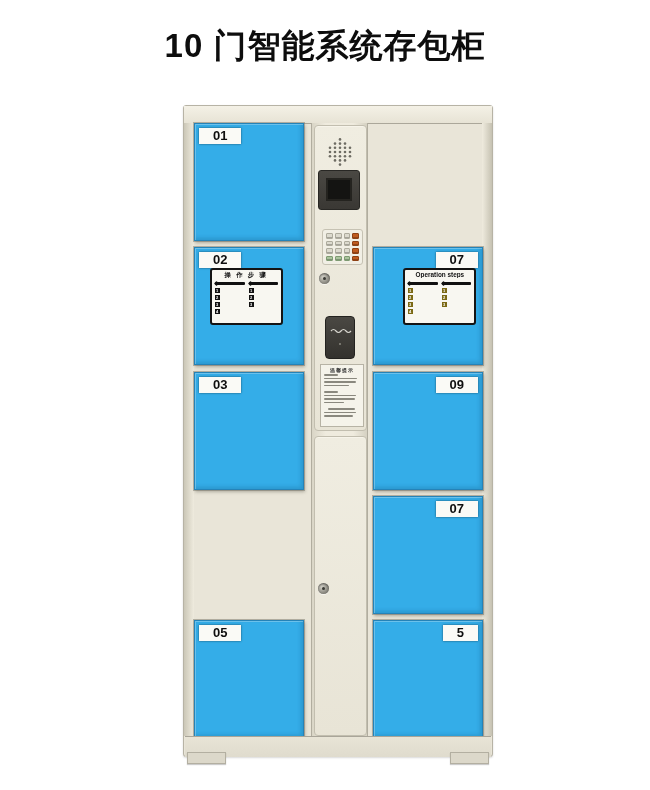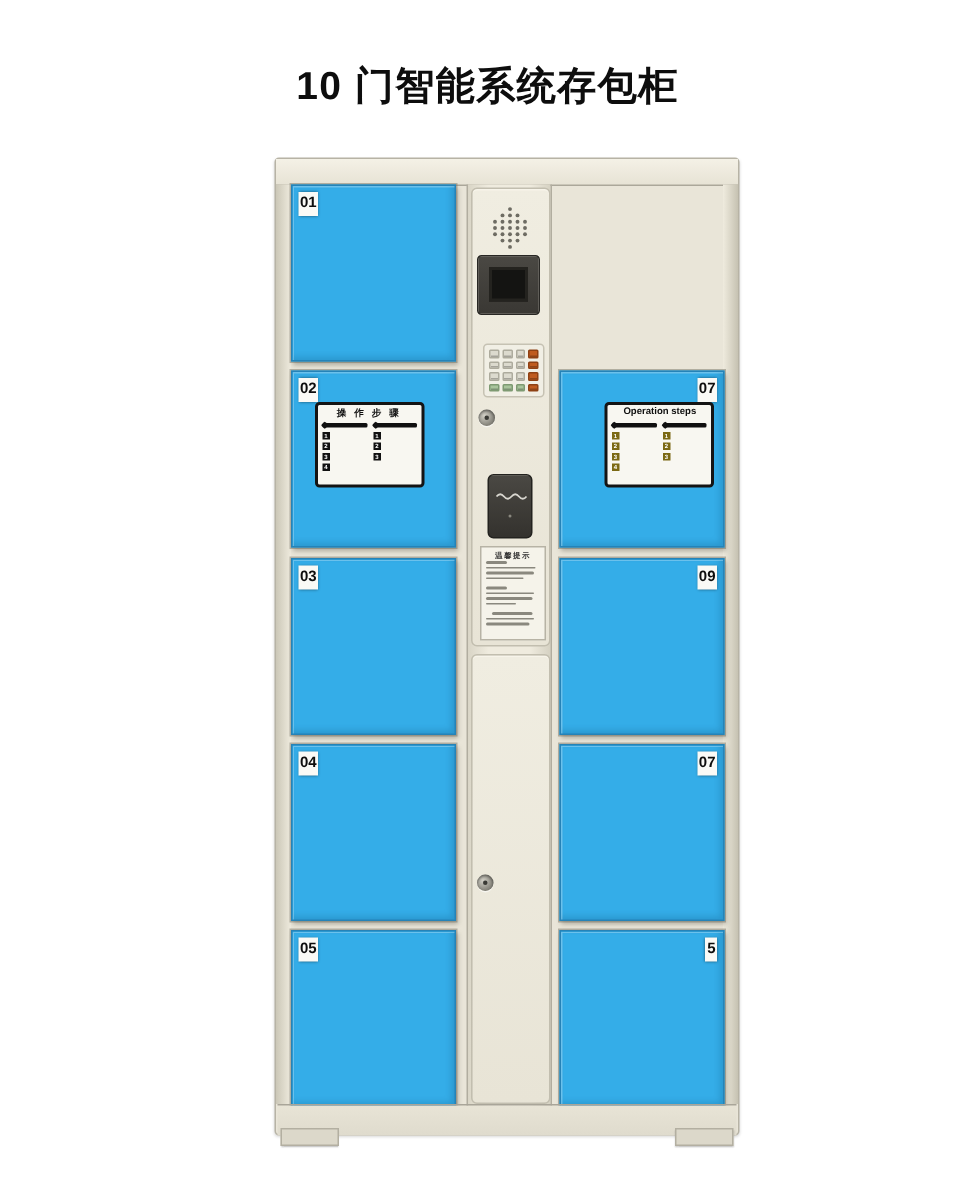--- a/index.html
+++ b/index.html
@@ -1,18 +1,18 @@
 <!DOCTYPE html>
 <html style="--door-blue: #34ADE8; --body: #E9E5D8; --key-grey: #DCDACE; --key-orange: #BF5B1F; --key-green: #A9C49C;"><head>
 <meta charset="utf-8">
 <style>
   html,body{margin:0;padding:0;background:#ffffff;}
   body{font-family:"Liberation Sans","DejaVu Sans",sans-serif;}
   .stage{position:relative;width:650px;height:790px;background:#fff;margin:0 auto;overflow:hidden;}
-  .title{position:absolute;top:40px;left:0;width:100%;text-align:center;font-size:26px;
+  .title{position:absolute;top:24px;left:0;width:100%;text-align:center;font-size:33px;
          font-weight:800;letter-spacing:1px;color:#0d0d0d;margin:0;}
   
   .cabinet{position:absolute;left:183px;top:105px;width:310px;height:652px;
            background:var(--body,#E9E5D8);border:1px solid #b7b3a5;border-radius:3px;
            box-sizing:border-box;box-shadow:0 1px 2px rgba(0,0,0,.15);}
   .frame-top{position:absolute;left:0;top:0;width:308px;height:17px;
              background:linear-gradient(#F4F1E6,#E7E3D5);border-bottom:1px solid #aba79a;}
   .frame-left{position:absolute;left:0;top:17px;width:10px;height:613px;
               background:linear-gradient(90deg,#CBC7B7,#EFEBDE);}
   .frame-right{position:absolute;right:0;top:17px;width:10px;height:613px;
@@ -20,21 +20,21 @@
   .kick{position:absolute;left:1px;top:630px;width:306px;height:20px;
         background:linear-gradient(#E8E4D6,#DFDBCD);border-top:1px solid #a9a599;}
   .foot{position:absolute;top:646px;height:10px;width:37px;background:#DCD8CA;
         border:1px solid #b3af a1;border:1px solid #b3afa1;box-shadow:0 1px 1px rgba(0,0,0,.2);}
   .foot-l{left:3px;} .foot-r{right:3px;}
   
   .door{position:absolute;width:110px;height:118px;background:var(--door-blue,#34ADE8);
         box-sizing:border-box;border:1px solid #2583b8;
         box-shadow:inset 1px 1px 0 rgba(255,255,255,.28), inset -2px -2px 4px rgba(0,60,100,.2),
                    0 0 0 1px rgba(110,108,96,.45), 1px 2px 3px rgba(90,88,76,.4);}
-  .doorno{position:absolute;top:4px;padding:0 1px;line-height:16px;font-size:10px;font-weight:700;
+  .doorno{position:absolute;top:4px;padding:0 14px;line-height:16px;font-size:13px;font-weight:700;
           color:#0e0e0e;background:#FAFAF6;box-shadow:0 0 2px rgba(0,0,0,.55);}
   .door.l .doorno{left:4px;} .door.r .doorno{right:4px;}
   
   .sticker{position:absolute;width:73px;height:57px;background:#F8F7F1;border:2px solid #141414;
            border-radius:3px;box-sizing:border-box;overflow:hidden;}
   .stitle-wrap{height:10px;display:flex;justify-content:center;overflow:visible;margin-top:1px;}
   .stitle{font-size:11px;font-weight:700;color:#111;white-space:nowrap;
           transform:scale(.58);transform-origin:center top;}
   .stitle.cn{letter-spacing:3px;}
   .scols{display:flex;gap:4px;padding:0 3px;}
@@ -155,23 +155,20 @@
                 </span>
               <span class="slines"><span class="tb" style="width:80%"></span></span>
             </div>
           </div>
         </div>
       </div>
     </div>
     <div class="door l" style="left:10px;top:266px">
       <span class="doorno">03</span>
     </div>
-    <div class="door l" style="left:10px;top:390px">
-      <span class="doorno">04</span>
-    </div>
     <div class="door l" style="left:10px;top:514px">
       <span class="doorno">05</span>
     </div>
 
     <div class="door r" style="left:189px;top:141px">
       <span class="doorno">07</span>
       <div class="sticker en" style="left:29px;top:20px">
         <div class="stitle-wrap">
           <span class="stitle">Operation steps</span>
         </div>

